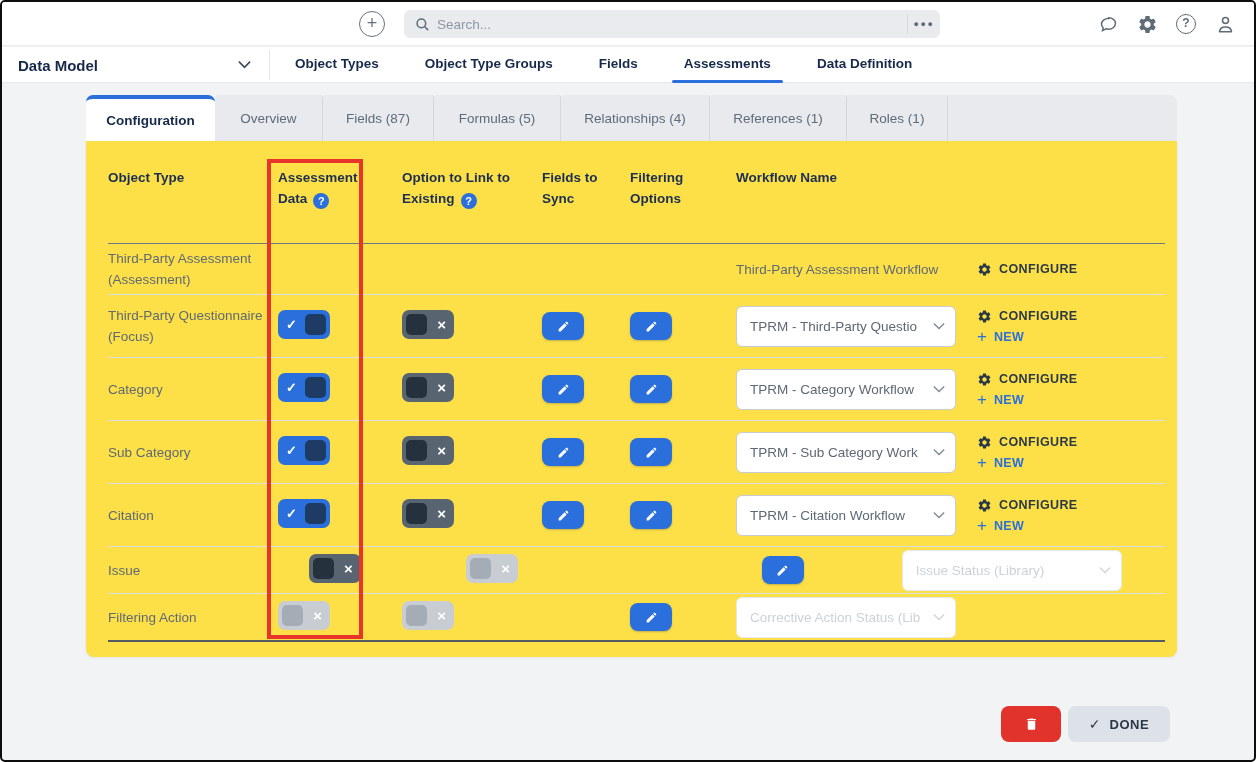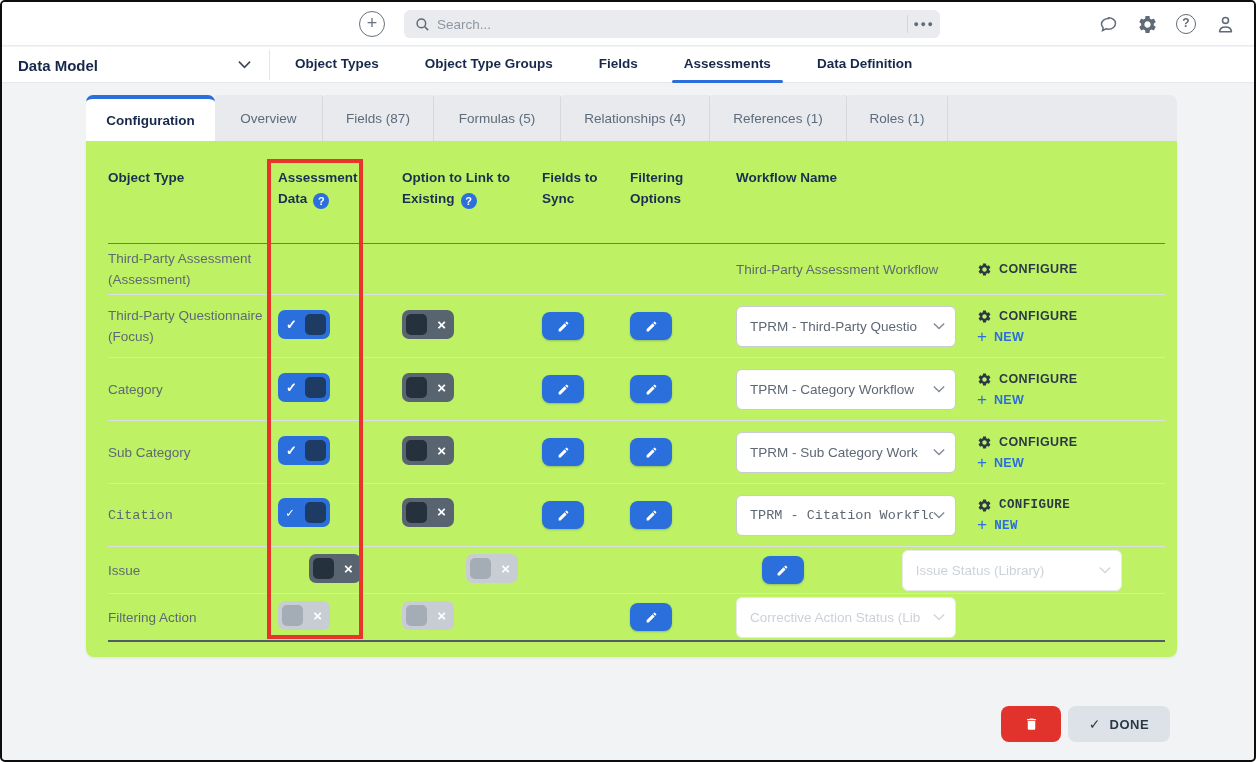--- a/index.html
+++ b/index.html
@@ -30,29 +30,29 @@
   .nav-sep { position:absolute; left:267px; top:3px; height:30px; width:1px; background:#e2e5e9; }
   .nav-items { position:absolute; left:270px; top:0; height:36px; display:flex; }
   .nav-item { position:relative; padding:0 23px; height:36px; line-height:34px; font-size:13.5px; font-weight:700; color:#17294a; cursor:pointer; white-space:nowrap; }
   .nav-item.active::after { content:""; position:absolute; left:11px; right:11px; bottom:0; height:3px; background:#2a6fdb; border-radius:2px; }
   
   .tabstrip { position:absolute; left:84px; top:93px; width:1091px; height:46px; display:flex; }
   .tab { height:46px; background:#e8eaed; border-right:1px solid #d5d9dd; color:#5d6b7b; font-size:13.5px; display:flex; align-items:center; justify-content:center; cursor:pointer; border-radius:3px 3px 0 0; }
   .tab.active { background:#fff; color:#17294a; font-weight:700; border-top:4px solid #2a6fdb; border-right:none; border-radius:7px 7px 0 0; }
   .tab-filler { flex:1; background:#e8eaed; border-radius:0 8px 0 0; }
   
-  .card { position:absolute; left:84px; top:139px; width:1091px; height:516px; background:#bef264; border-radius:0 0 8px 8px; box-shadow:0 1px 3px rgba(20,30,50,.07); }
+  .card { position:absolute; left:84px; top:139px; width:1091px; height:516px; background:#fde047; border-radius:0 0 8px 8px; box-shadow:0 1px 3px rgba(20,30,50,.07); }
   .table { position:absolute; left:22px; top:0; width:1057px; }
   .thead { display:flex; padding-top:26px; height:103px; border-bottom:1px solid #6e7882; }
   .th { font-size:13.5px; font-weight:700; color:#1c2f52; line-height:21px; }
   .c1{width:170px;} .c2{width:124px;} .c3{width:140px;} .c4{width:88px;} .c5{width:106px;} .c6{width:236px;} .c7{flex:1;}
   .help-badge { display:inline-block; width:16px; height:16px; background:#2a6fdb; color:#fff; border-radius:50%; font-size:11px; font-weight:700; line-height:16px; text-align:center; margin-left:6px; vertical-align:-2px; cursor:pointer; }
   .trow { display:flex; align-items:center; border-bottom:1px solid #dbdee2; }
   .trow:nth-of-type(2){height:51px;} .trow:nth-of-type(3){height:63px;} .trow:nth-of-type(4){height:63px;}
-  .trow:nth-of-type(5){height:63px;} .trow:nth-of-type(6){height:63px;font-family:Liberation Mono, monospace;} .trow:nth-of-type(7){height:47px;gap:40px;}
+  .trow:nth-of-type(5){height:63px;} .trow:nth-of-type(6){height:63px;} .trow:nth-of-type(7){height:47px;gap:40px;}
   .trow:nth-of-type(8){height:48px; border-bottom:2px solid #525c66;}
   .otname { font-size:13.5px; color:#5f6975; line-height:21px; }
   .wftext { font-size:13.5px; color:#5f6975; }
   
   .toggle { position:relative; width:52px; height:29px; border-radius:7px; display:inline-block; cursor:pointer; }
   .toggle .knob { position:absolute; top:4px; width:21px; height:21px; border-radius:5px; }
   .toggle .mark { position:absolute; top:50%; transform:translateY(-50%); color:#fff; font-weight:700; }
   .toggle.on { background:#2a6fdb; }
   .toggle.on .knob { right:4px; background:#1d3b63; }
   .toggle.on .mark { left:8px; font-size:13px; }

